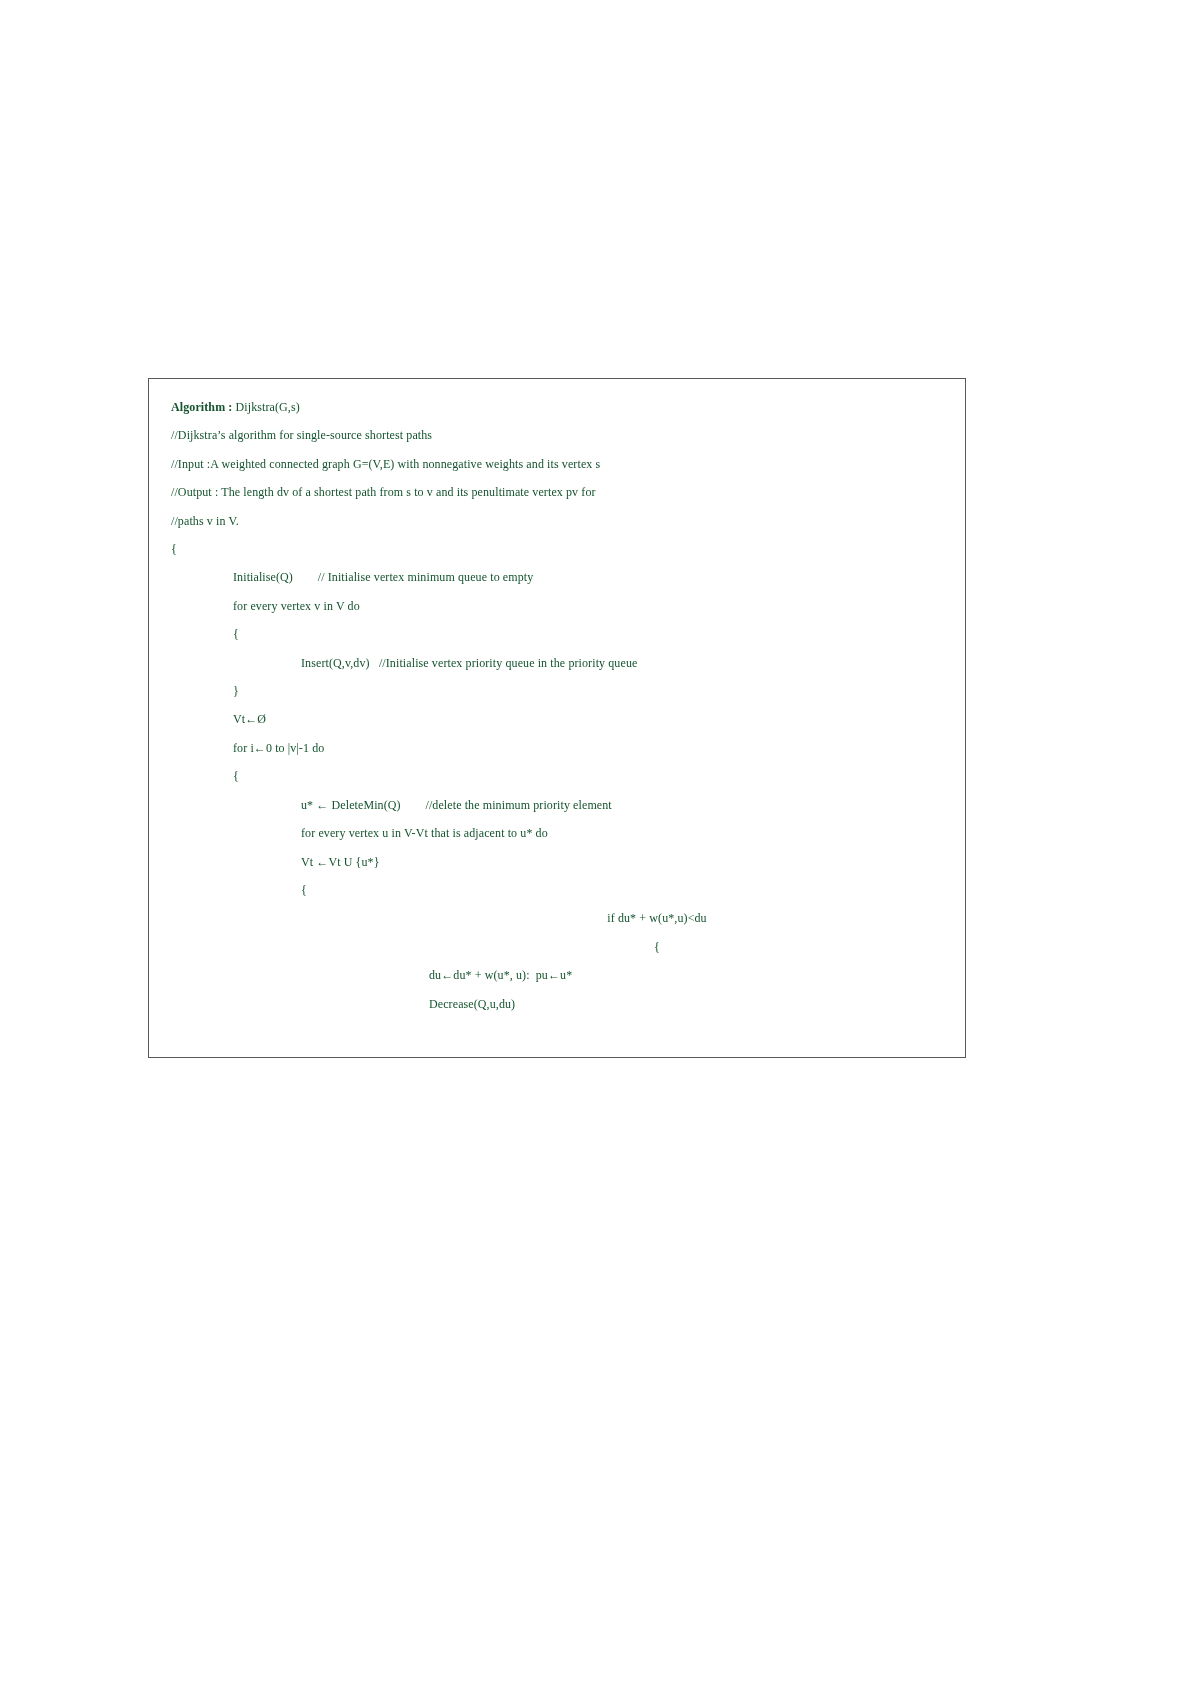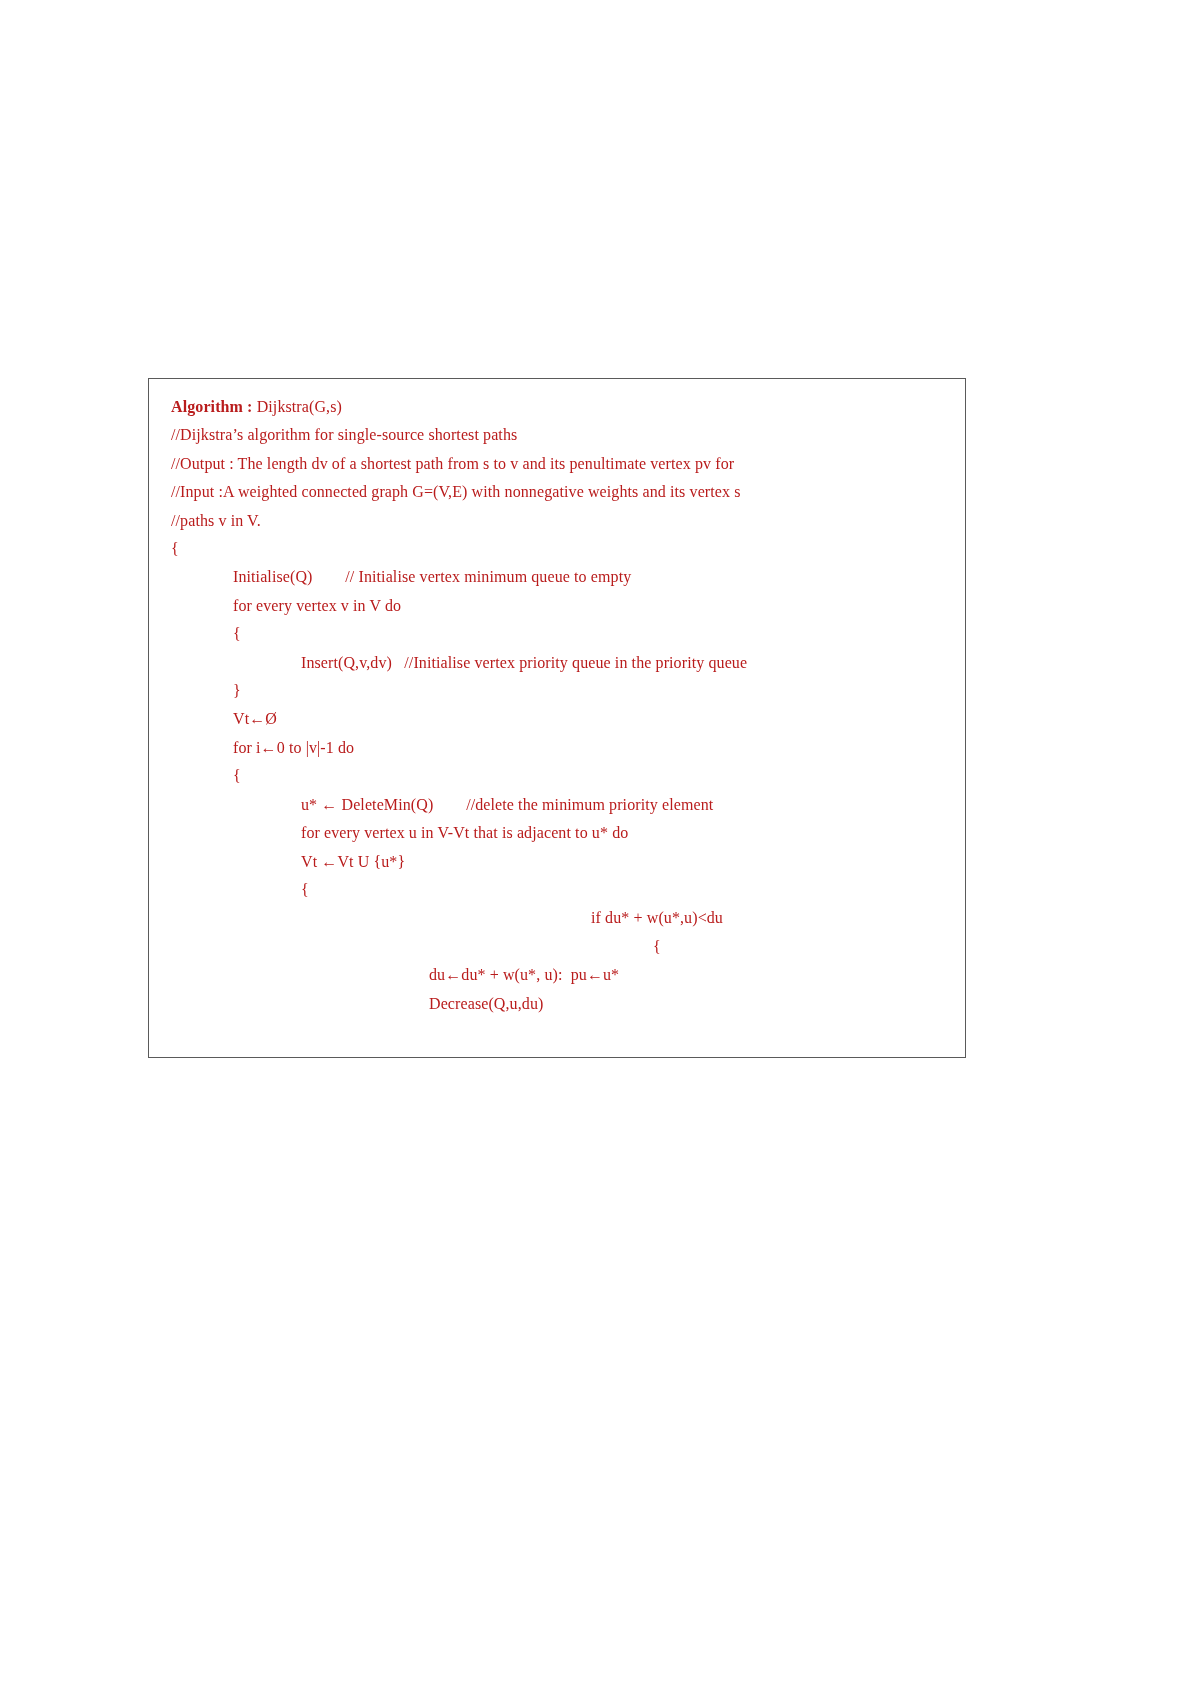--- a/index.html
+++ b/index.html
@@ -32,24 +32,24 @@
     height: 680px;
     box-sizing: border-box;
     border: 1.5px solid #5a5a5a;
     background: #ffffff;
     padding: 10px 0 0 0;
     overflow: hidden;
   }
 
   .code-body {
     position: relative;
-    font-size: 16px;
+    font-size: 12px;
     line-height: 28.4px;
     letter-spacing: 0.1px;
-    color: #b91c1c;
+    color: #14532d;
     padding: 4px 14px 0 22px;
   }
 
   .code-line {
     white-space: pre;
     min-height: 28.4px;
   }
 
   
   .ind-0 { padding-left: 0px; }
@@ -77,22 +77,22 @@
 
 <div id="page-sheet">
 
   <div id="algorithm-box" style="border-color: rgb(90, 90, 90);">
     <div class="code-body">
 
       <div class="code-line hdr-line ind-0"><span class="kw-title">Algorithm :</span><span> Dijkstra(G,s)</span></div>
 
       <div id="code-lines">
           <div class="code-line ind-0">//Dijkstra’s algorithm for single-source shortest paths</div>
+          <div class="code-line ind-0">//Input :A weighted connected graph G=(V,E) with nonnegative weights and its vertex s</div>
           <div class="code-line ind-0">//Output : The length dv of a shortest path from s to v and its penultimate vertex pv for</div>
-          <div class="code-line ind-0">//Input :A weighted connected graph G=(V,E) with nonnegative weights and its vertex s</div>
           <div class="code-line ind-0">//paths v in V.</div>
           <div class="code-line ind-0">{</div>
           <div class="code-line ind-1">Initialise(Q)        // Initialise vertex minimum queue to empty</div>
           <div class="code-line ind-1">for every vertex v in V do</div>
           <div class="code-line ind-1">{</div>
           <div class="code-line ind-2">Insert(Q,v,dv)   //Initialise vertex priority queue in the priority queue</div>
           <div class="code-line ind-1">}</div>
           <div class="code-line ind-1">Vt←Ø</div>
           <div class="code-line ind-1">for i←0 to |v|-1 do</div>
           <div class="code-line ind-1">{</div>

